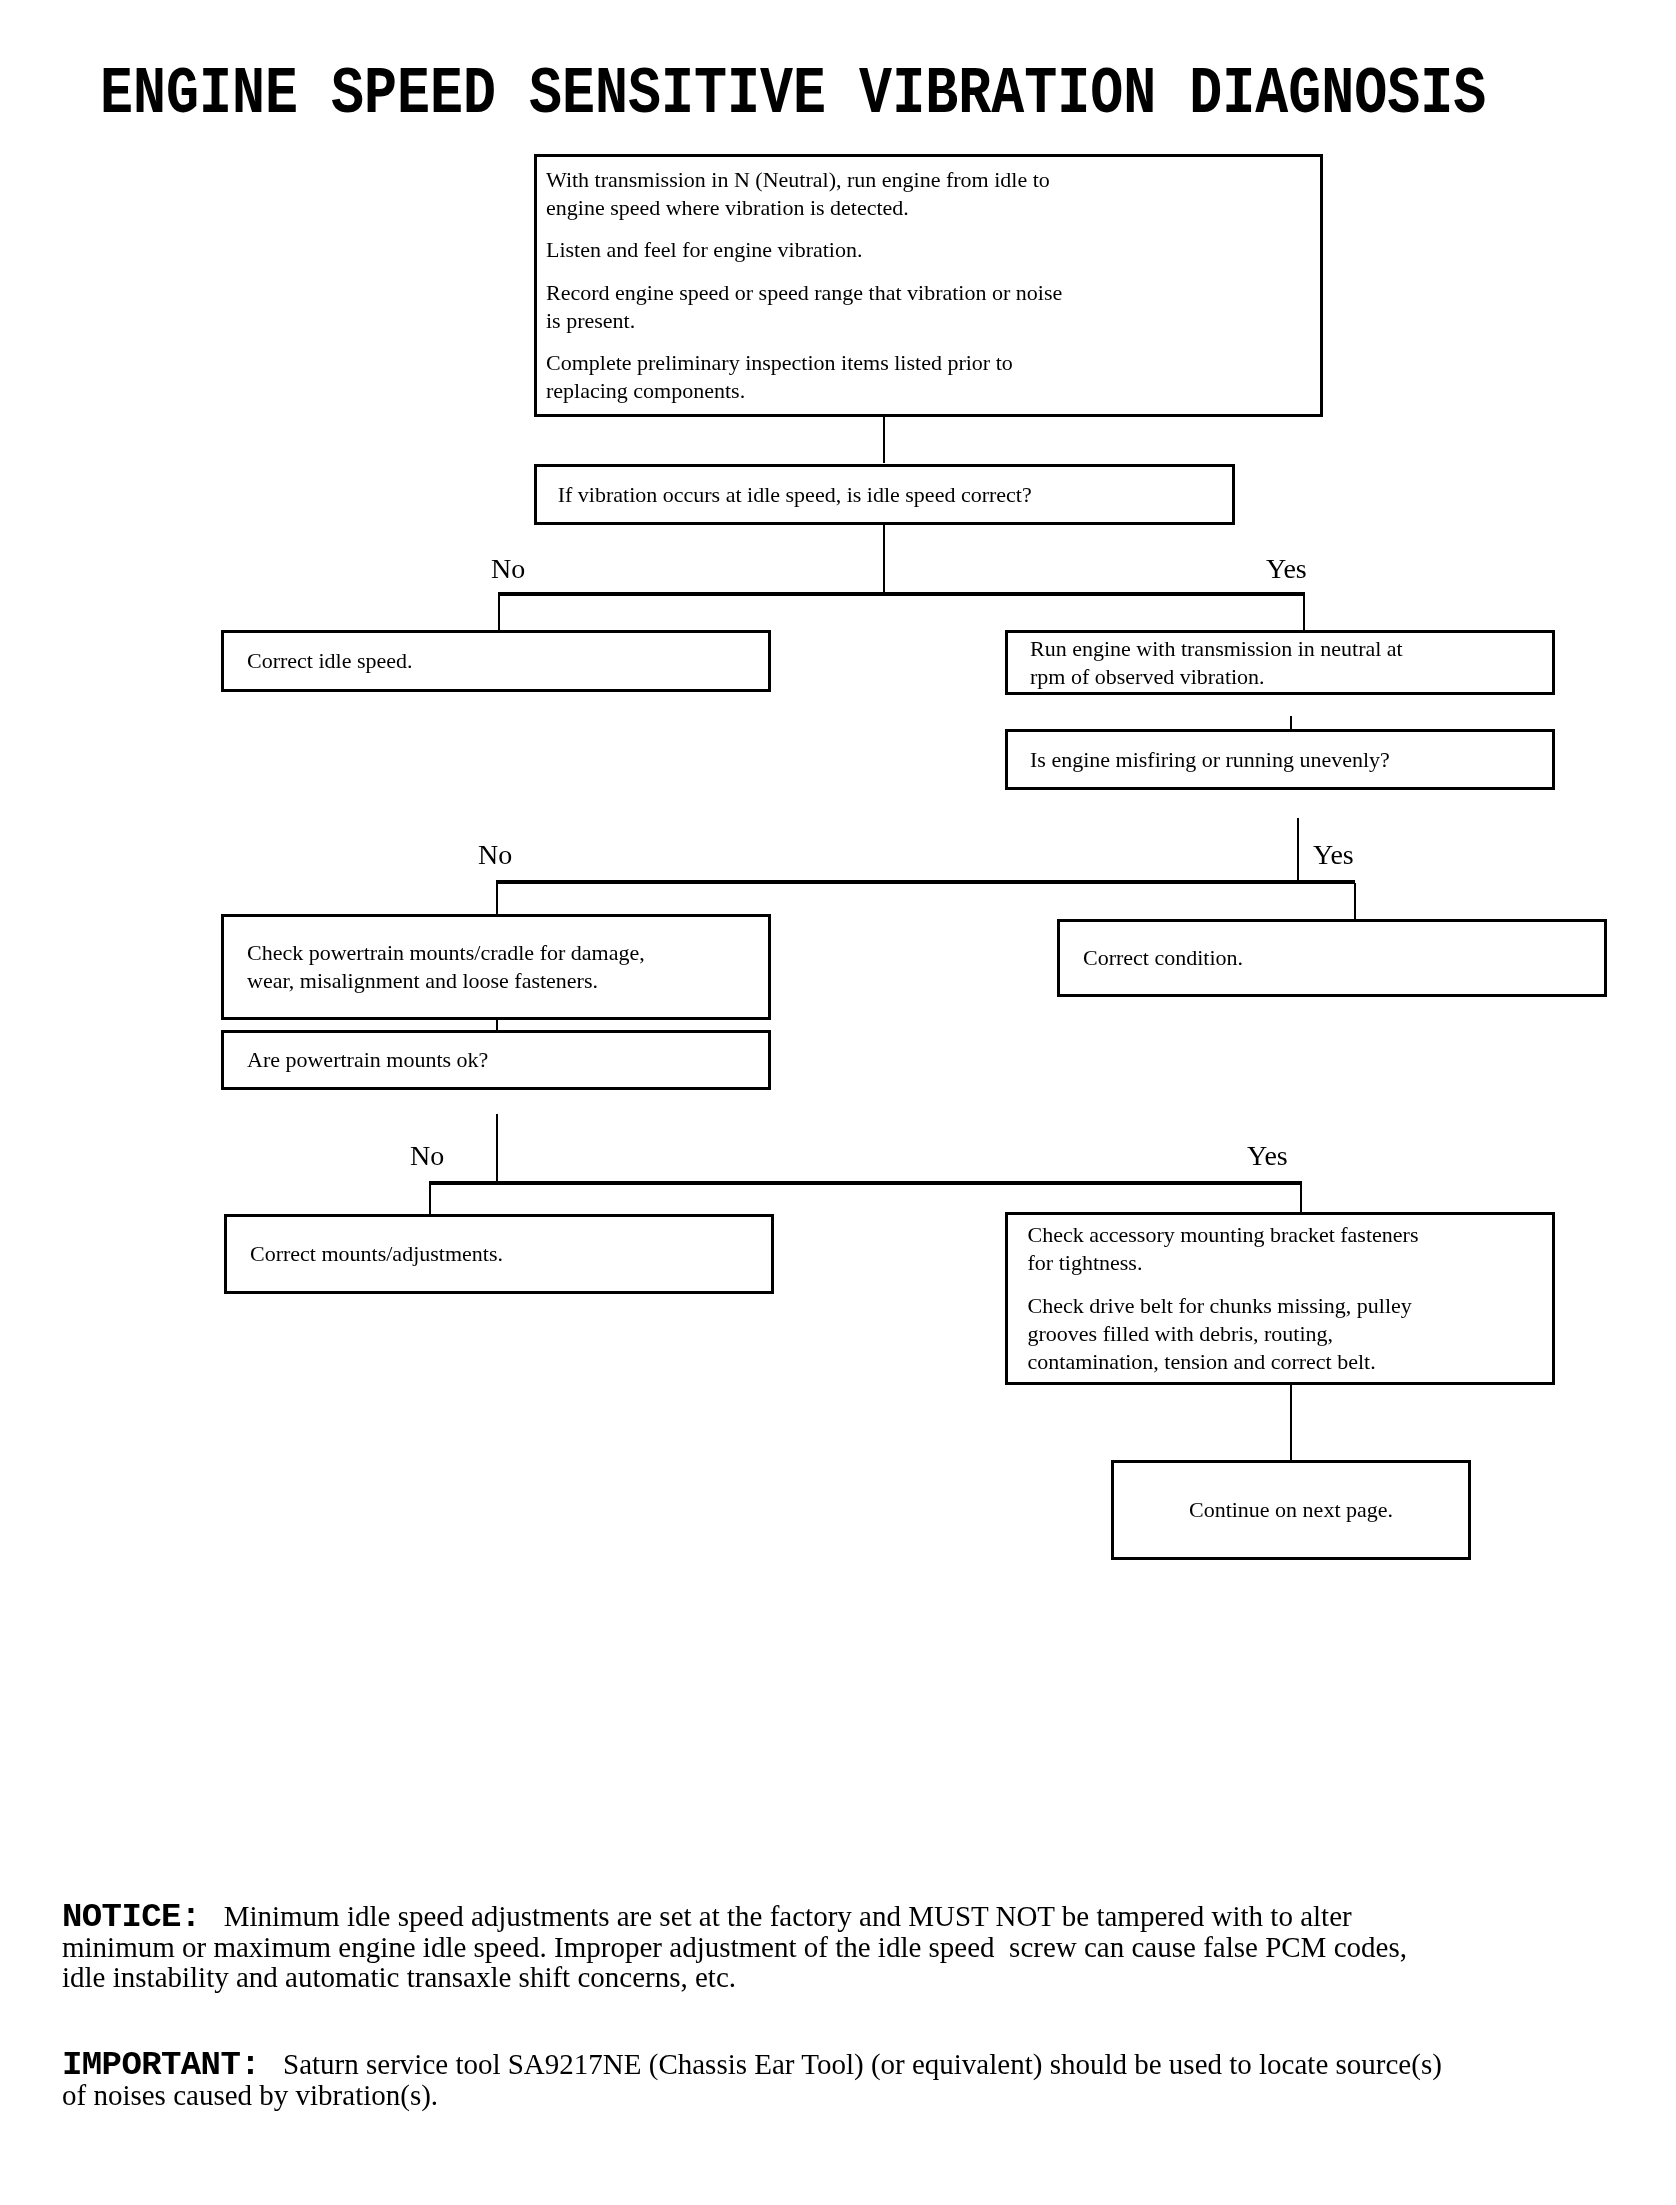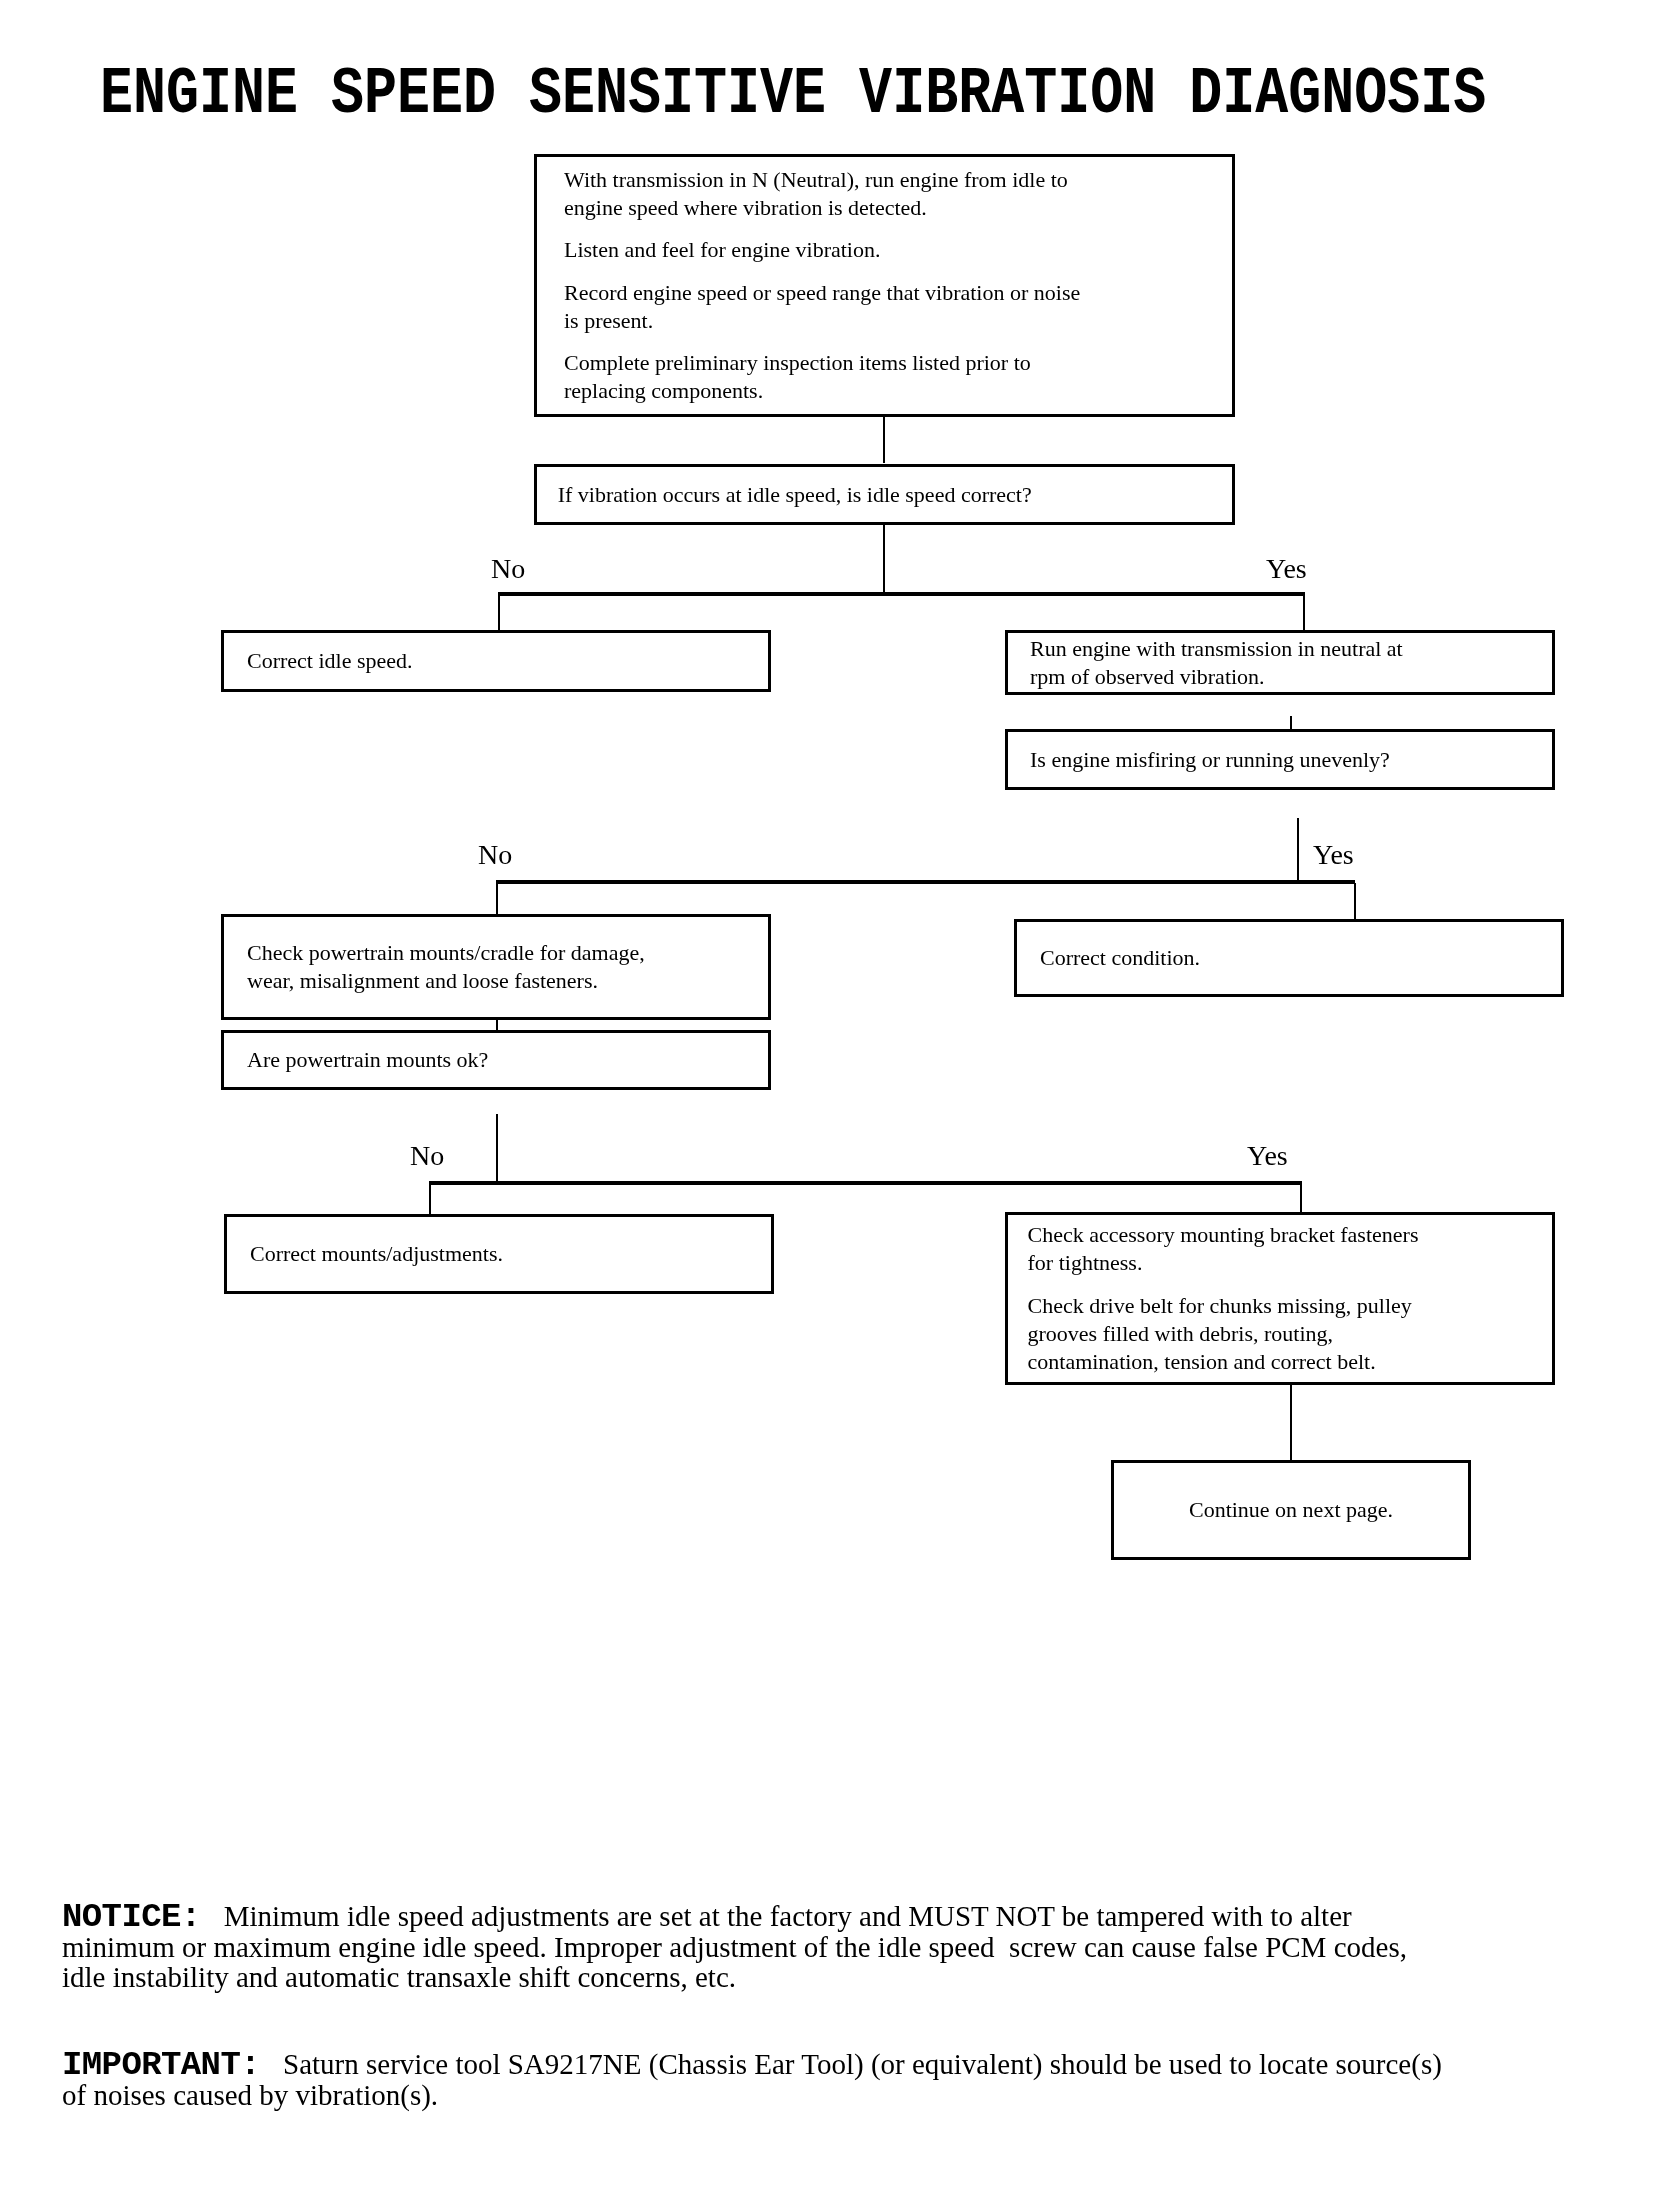--- a/index.html
+++ b/index.html
@@ -74,21 +74,21 @@
     background: #000000;
   }
 </style>
 </head>
 <body>
 
 <div class="page">
 
   <div class="page-title">ENGINE SPEED SENSITIVE VIBRATION DIAGNOSIS</div>
 
-  <div class="box" style="left:534px; top:129px; width:701px; height:263px; padding:12px 27px; justify-content:center;">
+  <div class="box" style="left:534px; top:129px; width:789px; height:263px; padding:12px 9px; justify-content:center;">
     <div class="bpara">
       <div class="bline">With transmission in N (Neutral), run engine from idle to</div>
       <div class="bline">engine speed where vibration is detected.</div>
     </div>
     <div class="bpara">
       <div class="bline">Listen and feel for engine vibration.</div>
     </div>
     <div class="bpara">
       <div class="bline">Record engine speed or speed range that vibration or noise</div>
       <div class="bline">is present.</div>
@@ -132,21 +132,21 @@
   <div class="branch-label" style="left:478px; top:816px;">No</div>
   <div class="branch-label" style="left:1313px; top:816px;">Yes</div>
   <div class="vline" style="left:496px; top:858px; height:32px;"></div>
   <div class="vline" style="left:1354px; top:858px; height:37px;"></div>
 
   <div class="box" style="left:221px; top:889px; width:550px; height:106px; padding-left:23px;">
     <div class="bline">Check powertrain mounts/cradle for damage,</div>
     <div class="bline">wear, misalignment and loose fasteners.</div>
   </div>
 
-  <div class="box" style="left:1014px; top:894px; width:550px; height:78px; padding-left:23px;">
+  <div class="box" style="left:1057px; top:894px; width:550px; height:78px; padding-left:23px;">
     <div class="bline">Correct condition.</div>
   </div>
 
   <div class="vline" style="left:496px; top:994px; height:35px;"></div>
 
   <div class="box" style="left:221px; top:1005px; width:550px; height:60px; padding-left:23px;">
     <div class="bline">Are powertrain mounts ok?</div>
   </div>
 
   <div class="vline" style="left:496px; top:1089px; height:69px;"></div>

